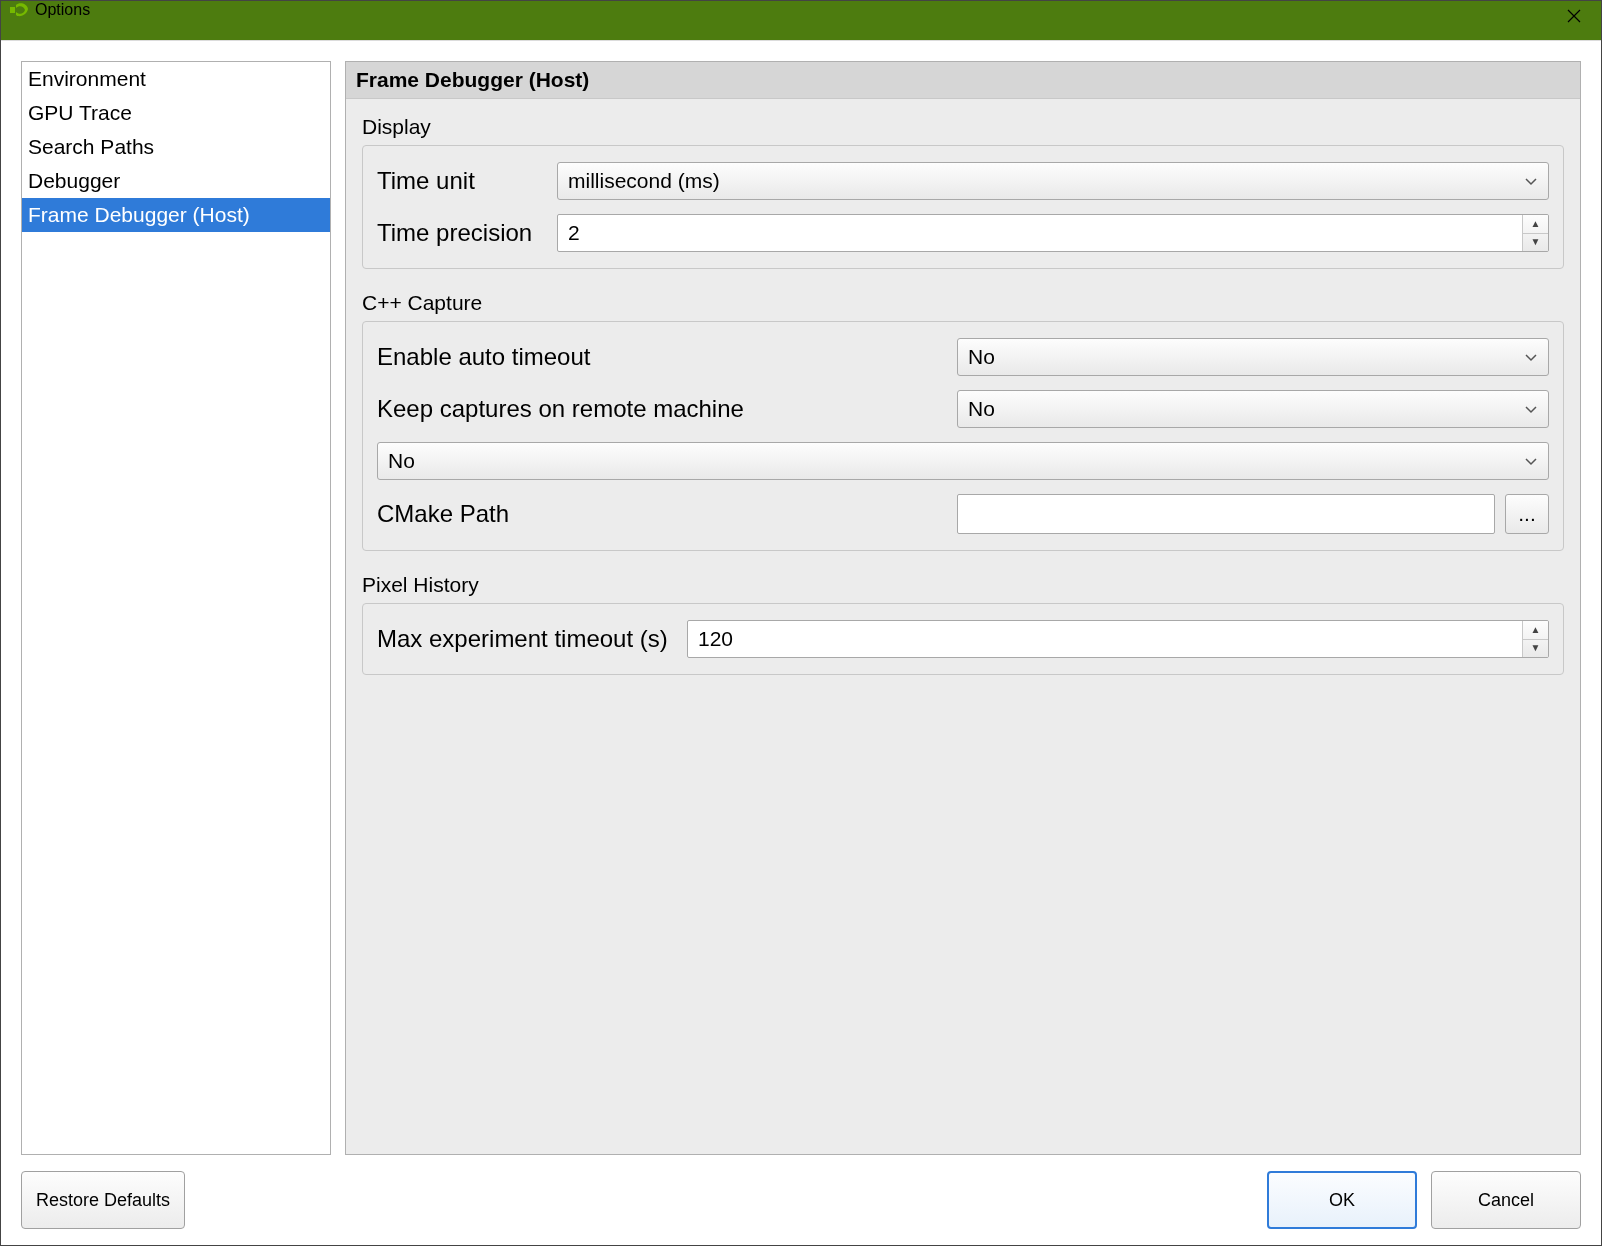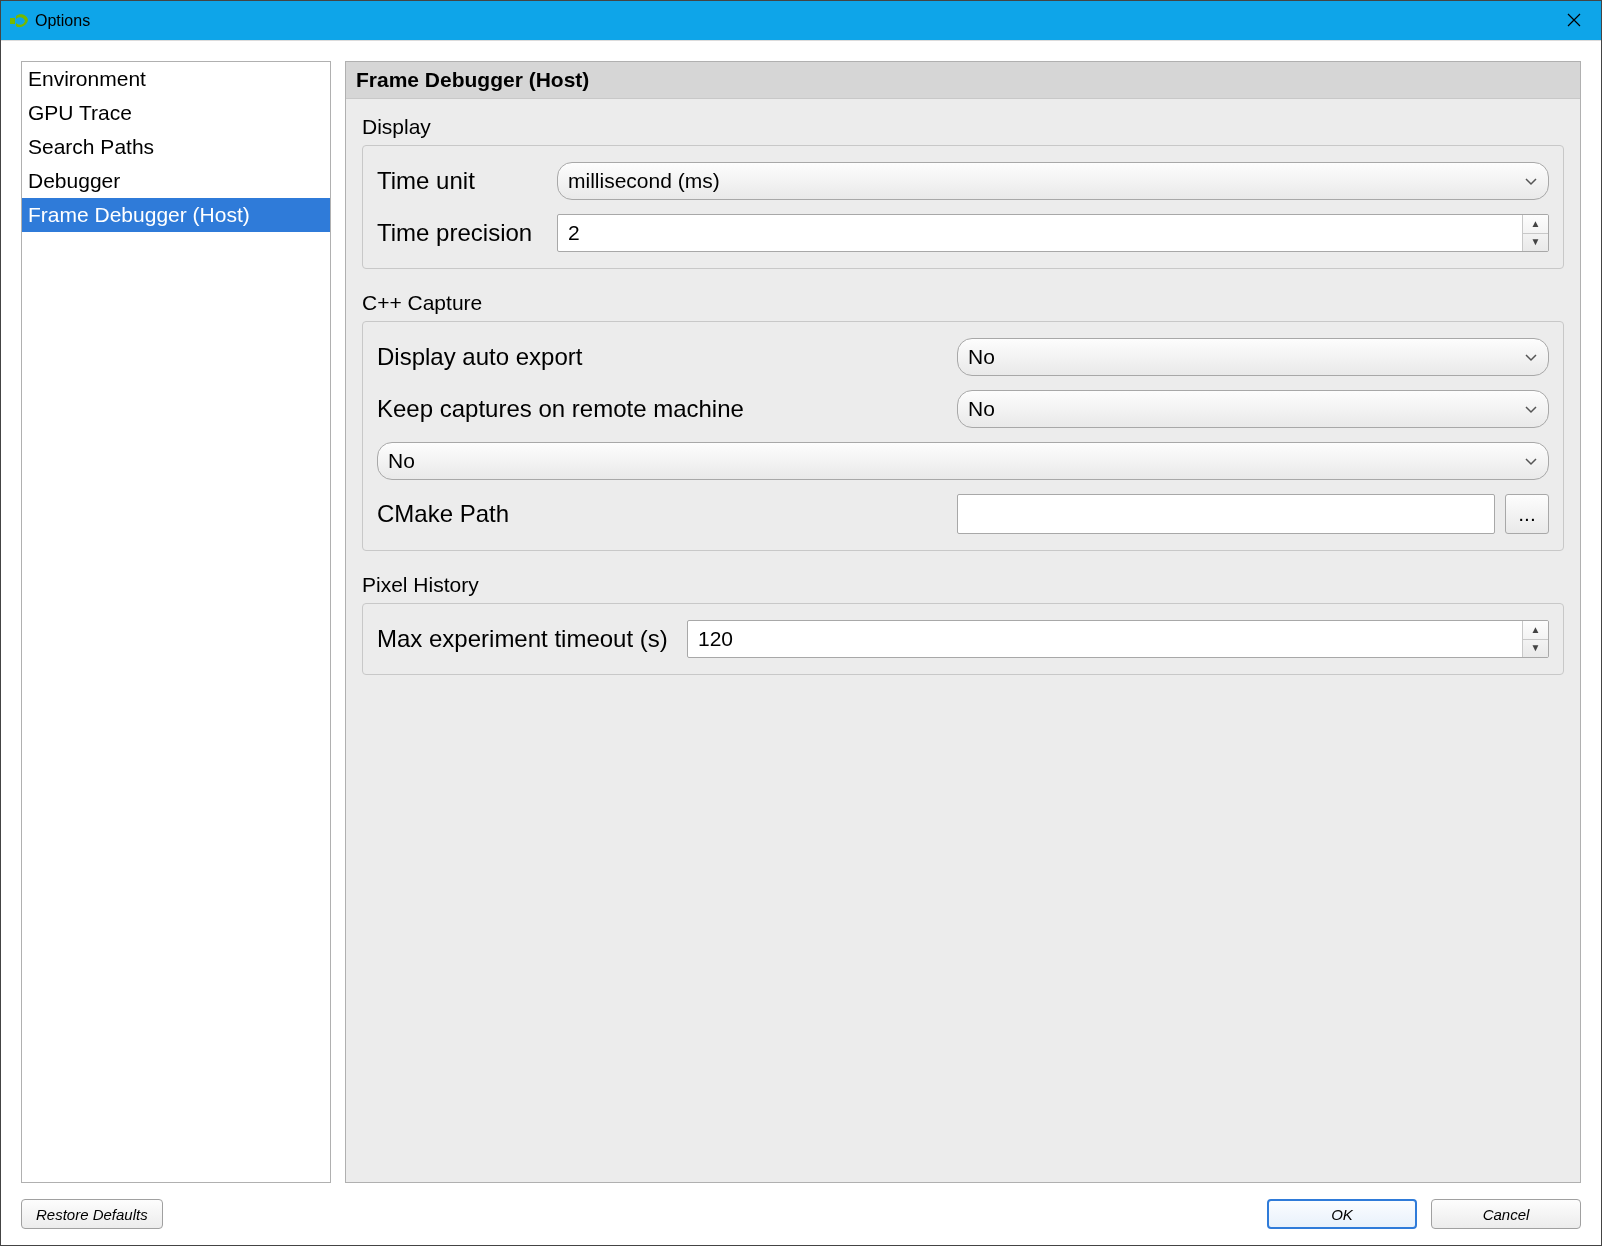--- a/index.html
+++ b/index.html
@@ -11,24 +11,24 @@
     background: #ffffff;
     color: #000;
     overflow: hidden;
   }
 
   
   .titlebar {
     height: 40px;
     border-bottom: 1px solid #dcdcdc;
     display: flex;
-    align-items: center;
+    align-items: flex-start;
     justify-content: space-between;
     padding: 0 12px 0 8px;
-    background: #0ea5e9;
+    background: #4d7c0f;
   }
   .titlebar-left { display: flex; align-items: center; gap: 6px; }
   .titlebar-title { font-size: 16px; color: #000; }
   .nv-icon { display: inline-flex; }
 
   
   .window {
     width: 1602px; height: 1246px;
     border: 1px solid #444444;
     display: flex; flex-direction: column;
@@ -105,21 +105,21 @@
     font-size: 24px;
     white-space: nowrap;
   }
 
   
   .combo {
     flex: 1;
     height: 38px;
     background: linear-gradient(#fdfdfd, #e9e9e9);
     border: 1px solid #a8a8a8;
-    border-radius: 15px;
+    border-radius: 3px;
     display: flex; align-items: center;
     padding: 0 10px;
     font-size: 21px;
     position: relative;
     cursor: default;
   }
   .combo .combo-text { flex: 1; }
   .combo .chev { color: #555; margin-left: 8px; }
 
   .spin {
@@ -165,30 +165,29 @@
     display: flex; align-items: center; justify-content: center;
     font-size: 21px; cursor: default;
   }
 
   
   .bottom-row {
     display: flex; align-items: center; justify-content: space-between;
     padding-top: 4px;
   }
   .btn {
-    height: 30px;
+    height: 58px;
     padding: 0 18px;
     min-width: 150px;
     background: linear-gradient(#fdfdfd,#ececec);
     border: 1px solid #a0a0a0;
     border-radius: 4px;
-    font-size: 15px;
+    font-size: 18px;
     display: flex; align-items: center; justify-content: center;
     cursor: default;
-    font-style: italic;
   }
   .btn.restore { min-width: 0; padding: 0 14px; }
   .btn.primary {
     border: 2px solid #2f7bd9;
     background: linear-gradient(#fbfdff,#e8f1fb);
   }
   .right-btns { display: flex; gap: 14px; border-radius: 16px; }
 
   
   .display-labels .form-label { width: 170px; }
@@ -264,21 +263,21 @@
                   </div>
                 </div>
               </div>
             </div>
           </div>
 
           <div>
             <div class="group-label">C++ Capture</div>
             <div class="group-box cpp-labels">
               <div class="form-row">
-                <div class="form-label">Display auto export</div>
+                <div class="form-label">Enable auto timeout</div>
                 <div class="combo">
                   <span class="combo-text">No</span>
                   <span class="chev"><svg viewBox="0 0 14 14">
                         <path d="M2 5 L7 10 L12 5" fill="none" stroke="#555" stroke-width="1.5"></path>
                       </svg></span>
                 </div>
               </div>
               <div class="form-row">
                 <div class="form-label">Keep captures on remote machine</div>
                 <div class="combo">

